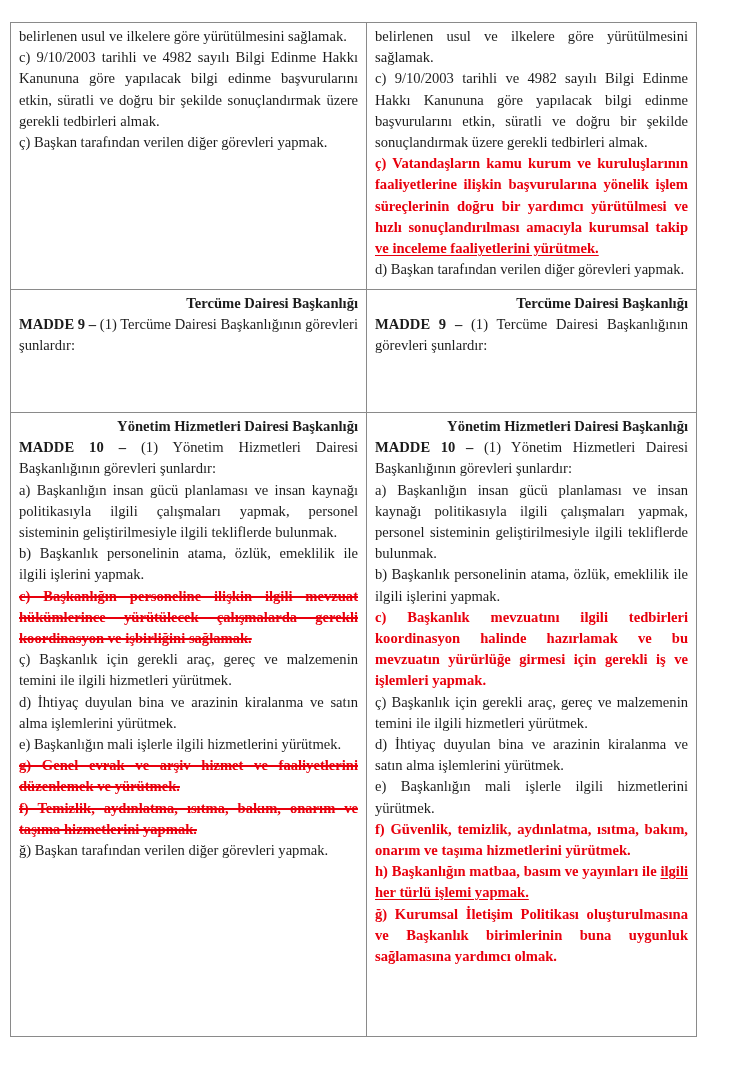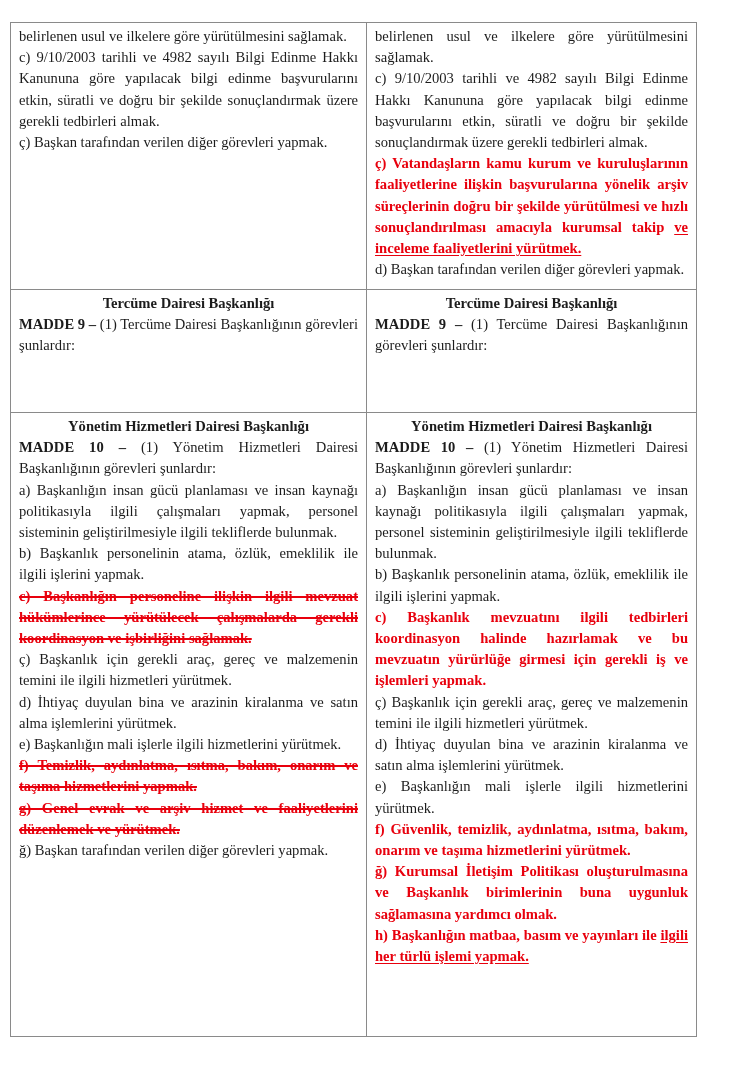--- a/index.html
+++ b/index.html
@@ -37,41 +37,41 @@
     font-size: 14.6px;
     line-height: 21.2px;
     color: #1c1c1c;
     text-align: justify;
     overflow: hidden;
   }
   .t-row:nth-child(1) .t-cell { min-height: 259px; }
   .t-row:nth-child(2) .t-cell { min-height: 115px; }
   .t-row:nth-child(3) .t-cell { min-height: 616px; }
   .t-cell p { margin: 0; }
-  .p-head { font-weight: bold; text-align: center; }
+  .p-head { font-weight: bold; text-align: right; }
   .p-red { color: var(--red); font-weight: bold; }
   .p-red-strike { color: var(--red); font-weight: bold; text-decoration: line-through; text-decoration-thickness: 1.5px; }
   .lead-bold { font-weight: bold; }
   .tail-underline { text-decoration: underline; text-underline-offset: 2px; }
 </style>
 </head>
 <body>
 
 <div class="page">
   <div class="doc-table" id="doc-table">
       <div class="t-row">
         <div class="t-cell">
           <p class="p-normal"><span>belirlenen usul ve ilkelere göre yürütülmesini sağlamak.</span></p>
           <p class="p-normal"><span>c) 9/10/2003 tarihli ve 4982 sayılı Bilgi Edinme Hakkı Kanununa göre yapılacak bilgi edinme başvurularını etkin, süratli ve doğru bir şekilde sonuçlandırmak üzere gerekli tedbirleri almak.</span></p>
           <p class="p-normal"><span>ç) Başkan tarafından verilen diğer görevleri yapmak.</span></p>
         </div>
         <div class="t-cell">
           <p class="p-normal"><span>belirlenen usul ve ilkelere göre yürütülmesini sağlamak.</span></p>
           <p class="p-normal"><span>c) 9/10/2003 tarihli ve 4982 sayılı Bilgi Edinme Hakkı Kanununa göre yapılacak bilgi edinme başvurularını etkin, süratli ve doğru bir şekilde sonuçlandırmak üzere gerekli tedbirleri almak.</span></p>
-          <p class="p-red"><span>ç) Vatandaşların kamu kurum ve kuruluşlarının faaliyetlerine ilişkin başvurularına yönelik arşiv süreçlerinin doğru bir şekilde yürütülmesi ve hızlı sonuçlandırılması amacıyla kurumsal takip</span> <span class="tail-underline">ve inceleme faaliyetlerini yürütmek.</span></p>
+          <p class="p-red"><span>ç) Vatandaşların kamu kurum ve kuruluşlarının faaliyetlerine ilişkin başvurularına yönelik işlem süreçlerinin doğru bir yardımcı yürütülmesi ve hızlı sonuçlandırılması amacıyla kurumsal takip</span> <span class="tail-underline">ve inceleme faaliyetlerini yürütmek.</span></p>
           <p class="p-normal"><span>d) Başkan tarafından verilen diğer görevleri yapmak.</span></p>
         </div>
       </div>
       <div class="t-row">
         <div class="t-cell">
           <p class="p-head"><span>Tercüme Dairesi Başkanlığı</span></p>
           <p class="p-normal"><span class="lead-bold">MADDE 9 – </span><span>(1) Tercüme Dairesi Başkanlığının görevleri şunlardır:</span></p>
         </div>
         <div class="t-cell">
           <p class="p-head"><span>Tercüme Dairesi Başkanlığı</span></p>
@@ -81,32 +81,32 @@
       <div class="t-row">
         <div class="t-cell">
           <p class="p-head"><span>Yönetim Hizmetleri Dairesi Başkanlığı</span></p>
           <p class="p-normal"><span class="lead-bold">MADDE 10 – </span><span>(1) Yönetim Hizmetleri Dairesi Başkanlığının görevleri şunlardır:</span></p>
           <p class="p-normal"><span>a) Başkanlığın insan gücü planlaması ve insan kaynağı politikasıyla ilgili çalışmaları yapmak, personel sisteminin geliştirilmesiyle ilgili tekliflerde bulunmak.</span></p>
           <p class="p-normal"><span>b) Başkanlık personelinin atama, özlük, emeklilik ile ilgili işlerini yapmak.</span></p>
           <p class="p-red-strike"><span>c) Başkanlığın personeline ilişkin ilgili mevzuat hükümlerince yürütülecek çalışmalarda gerekli koordinasyon ve işbirliğini sağlamak.</span></p>
           <p class="p-normal"><span>ç) Başkanlık için gerekli araç, gereç ve malzemenin temini ile ilgili hizmetleri yürütmek.</span></p>
           <p class="p-normal"><span>d) İhtiyaç duyulan bina ve arazinin kiralanma ve satın alma işlemlerini yürütmek.</span></p>
           <p class="p-normal"><span>e) Başkanlığın mali işlerle ilgili hizmetlerini yürütmek.</span></p>
+          <p class="p-red-strike"><span>g) Genel evrak ve arşiv hizmet ve faaliyetlerini düzenlemek ve yürütmek.</span></p>
           <p class="p-red-strike"><span>f) Temizlik, aydınlatma, ısıtma, bakım, onarım ve taşıma hizmetlerini yapmak.</span></p>
-          <p class="p-red-strike"><span>g) Genel evrak ve arşiv hizmet ve faaliyetlerini düzenlemek ve yürütmek.</span></p>
           <p class="p-normal"><span>ğ) Başkan tarafından verilen diğer görevleri yapmak.</span></p>
         </div>
         <div class="t-cell">
           <p class="p-head"><span>Yönetim Hizmetleri Dairesi Başkanlığı</span></p>
           <p class="p-normal"><span class="lead-bold">MADDE 10 – </span><span>(1) Yönetim Hizmetleri Dairesi Başkanlığının görevleri şunlardır:</span></p>
           <p class="p-normal"><span>a) Başkanlığın insan gücü planlaması ve insan kaynağı politikasıyla ilgili çalışmaları yapmak, personel sisteminin geliştirilmesiyle ilgili tekliflerde bulunmak.</span></p>
           <p class="p-normal"><span>b) Başkanlık personelinin atama, özlük, emeklilik ile ilgili işlerini yapmak.</span></p>
           <p class="p-red"><span>c) Başkanlık mevzuatını ilgili tedbirleri koordinasyon halinde hazırlamak ve bu mevzuatın yürürlüğe girmesi için gerekli iş ve işlemleri yapmak.</span></p>
           <p class="p-normal"><span>ç) Başkanlık için gerekli araç, gereç ve malzemenin temini ile ilgili hizmetleri yürütmek.</span></p>
           <p class="p-normal"><span>d) İhtiyaç duyulan bina ve arazinin kiralanma ve satın alma işlemlerini yürütmek.</span></p>
           <p class="p-normal"><span>e) Başkanlığın mali işlerle ilgili hizmetlerini yürütmek.</span></p>
           <p class="p-red"><span>f) Güvenlik, temizlik, aydınlatma, ısıtma, bakım, onarım ve taşıma hizmetlerini yürütmek.</span></p>
+          <p class="p-red"><span>h) Başkanlığın matbaa, basım ve yayınları ile</span> <span class="tail-underline">ilgili her türlü işlemi yapmak.</span></p>
           <p class="p-red"><span>ğ) Kurumsal İletişim Politikası oluşturulmasına ve Başkanlık  birimlerinin buna uygunluk sağlamasına yardımcı olmak.</span></p>
-          <p class="p-red"><span>h) Başkanlığın matbaa, basım ve yayınları ile</span> <span class="tail-underline">ilgili her türlü işlemi yapmak.</span></p>
         </div>
       </div>
     </div>
 </div>
 
 </body></html>

